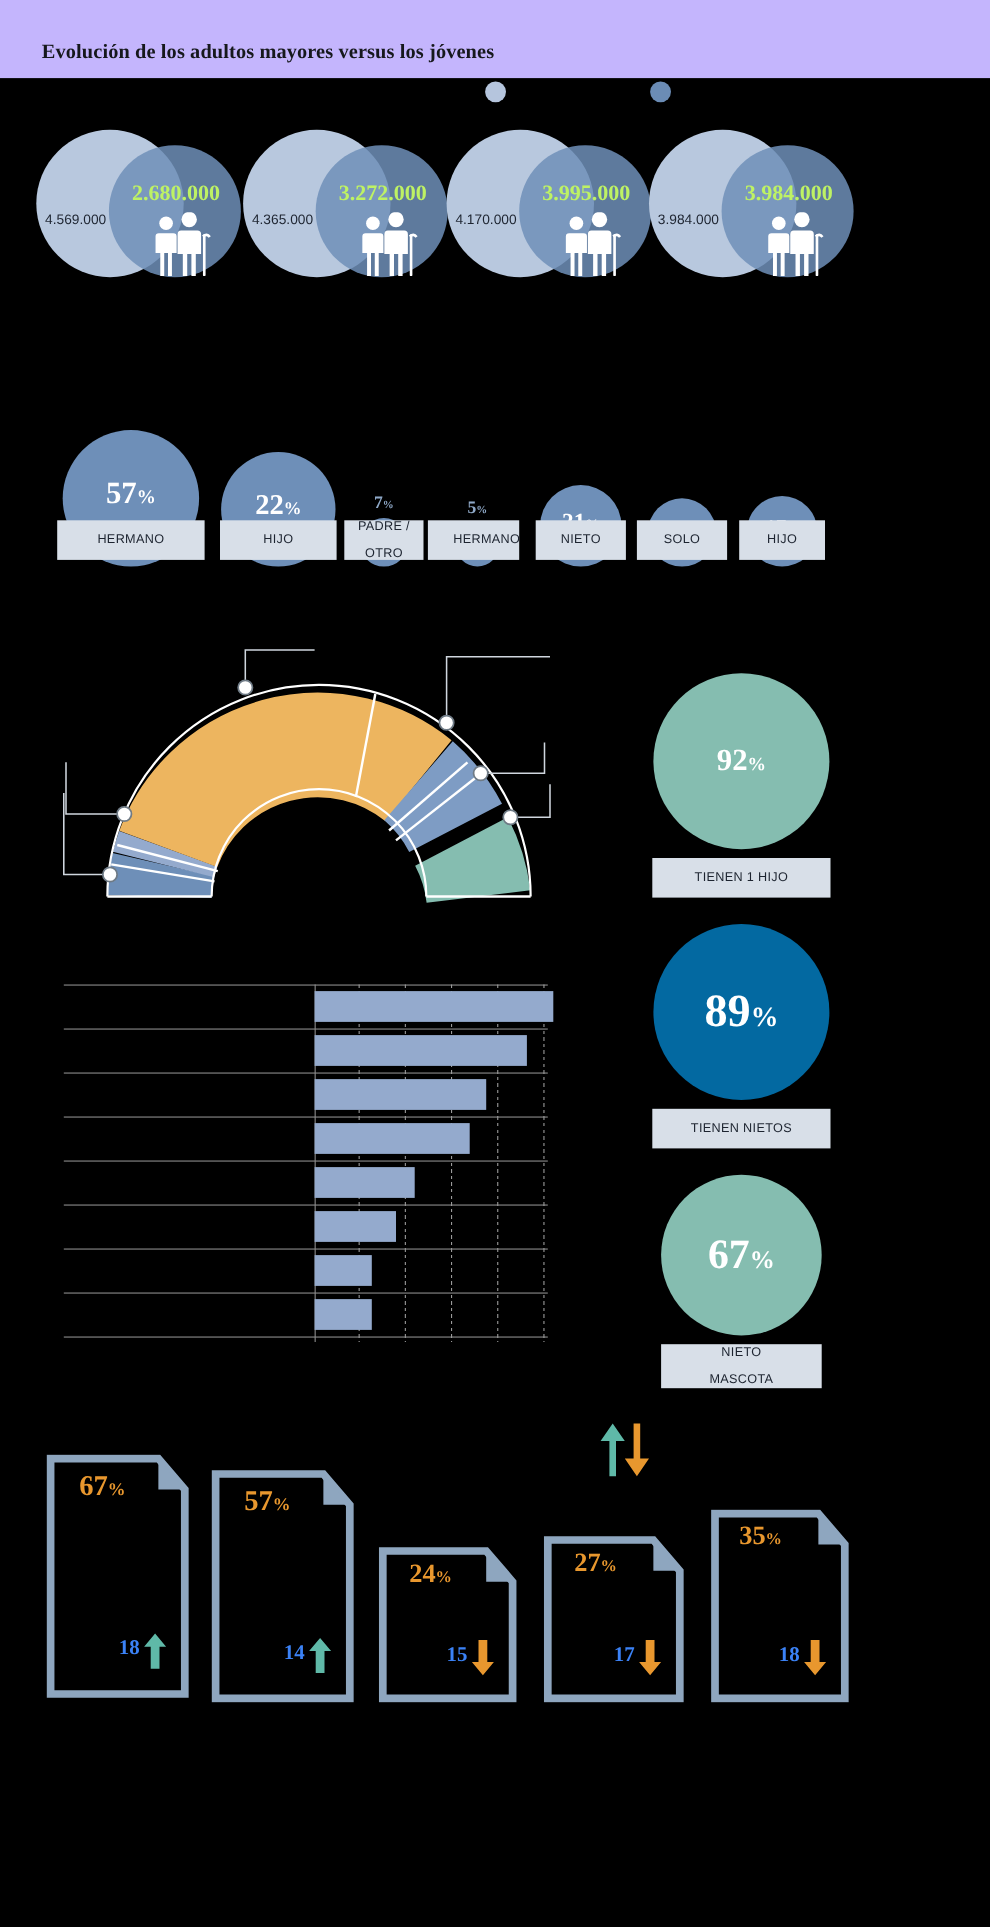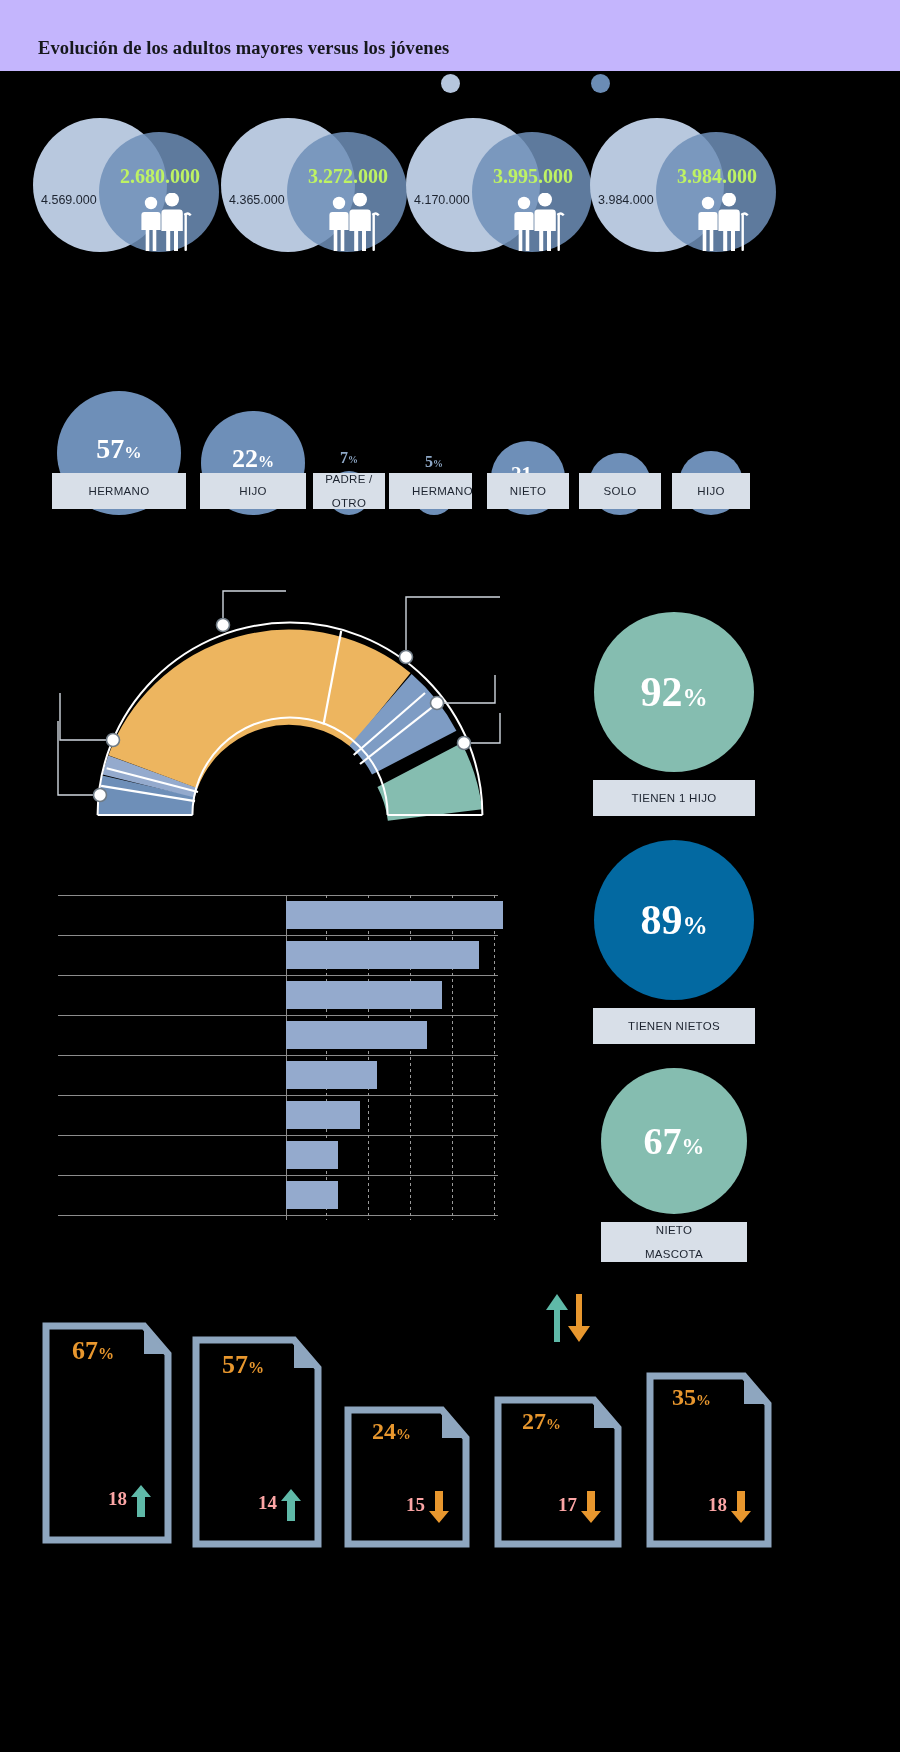--- a/index.html
+++ b/index.html
@@ -94,21 +94,21 @@
 
   
   .doc-card { position:absolute; }
   .doc-val {
     position:absolute; font-family:"Liberation Serif", serif; font-weight:bold;
     color:#e8972e; white-space:nowrap;
   }
   .doc-val .pct { font-size:.62em; }
   .doc-age {
     position:absolute; font-family:"Liberation Serif", serif; font-weight:bold;
-    font-size:19px; color:#fca5a5;
+    font-size:19px; color:#3b82f6;
   }
 </style>
 </head>
 <body>
 
 <div id="header">
   <div id="header-title">Evolución de los adultos mayores versus los jóvenes</div>
 </div>
 
 <div class="legend-dot" id="legend-dot-light"></div>
@@ -285,21 +285,21 @@
       <circle cx="366" cy="82" r="6.5"></circle>
       <circle cx="397" cy="128" r="6.5"></circle>
       <circle cx="424" cy="168" r="6.5"></circle>
     </g>
   </svg>
 </div>
 
 <div id="green-stats">
     <div class="green-block" style="left: 593px; top: 612px; width: 162px;">
       <div class="green-circle" style="width: 160px; height: 160px; margin: 0px auto; background: rgb(133, 189, 176);">
-        <div class="green-val" style="font-size: 42px;"><span>92</span><span class="pct">%</span></div>
+        <div class="green-val" style="font-size: 28px;"><span>92</span><span class="pct">%</span></div>
       </div>
       <div class="green-lbl" style="width: 162px;">
         <span>TIENEN 1 HIJO</span>
       </div>
     </div>
     <div class="green-block" style="left: 593px; top: 840px; width: 162px;">
       <div class="green-circle" style="width: 160px; height: 160px; margin: 0px auto; background: #0369a1;">
         <div class="green-val" style="font-size: 42px;"><span>89</span><span class="pct">%</span></div>
       </div>
       <div class="green-lbl" style="width: 162px;">

